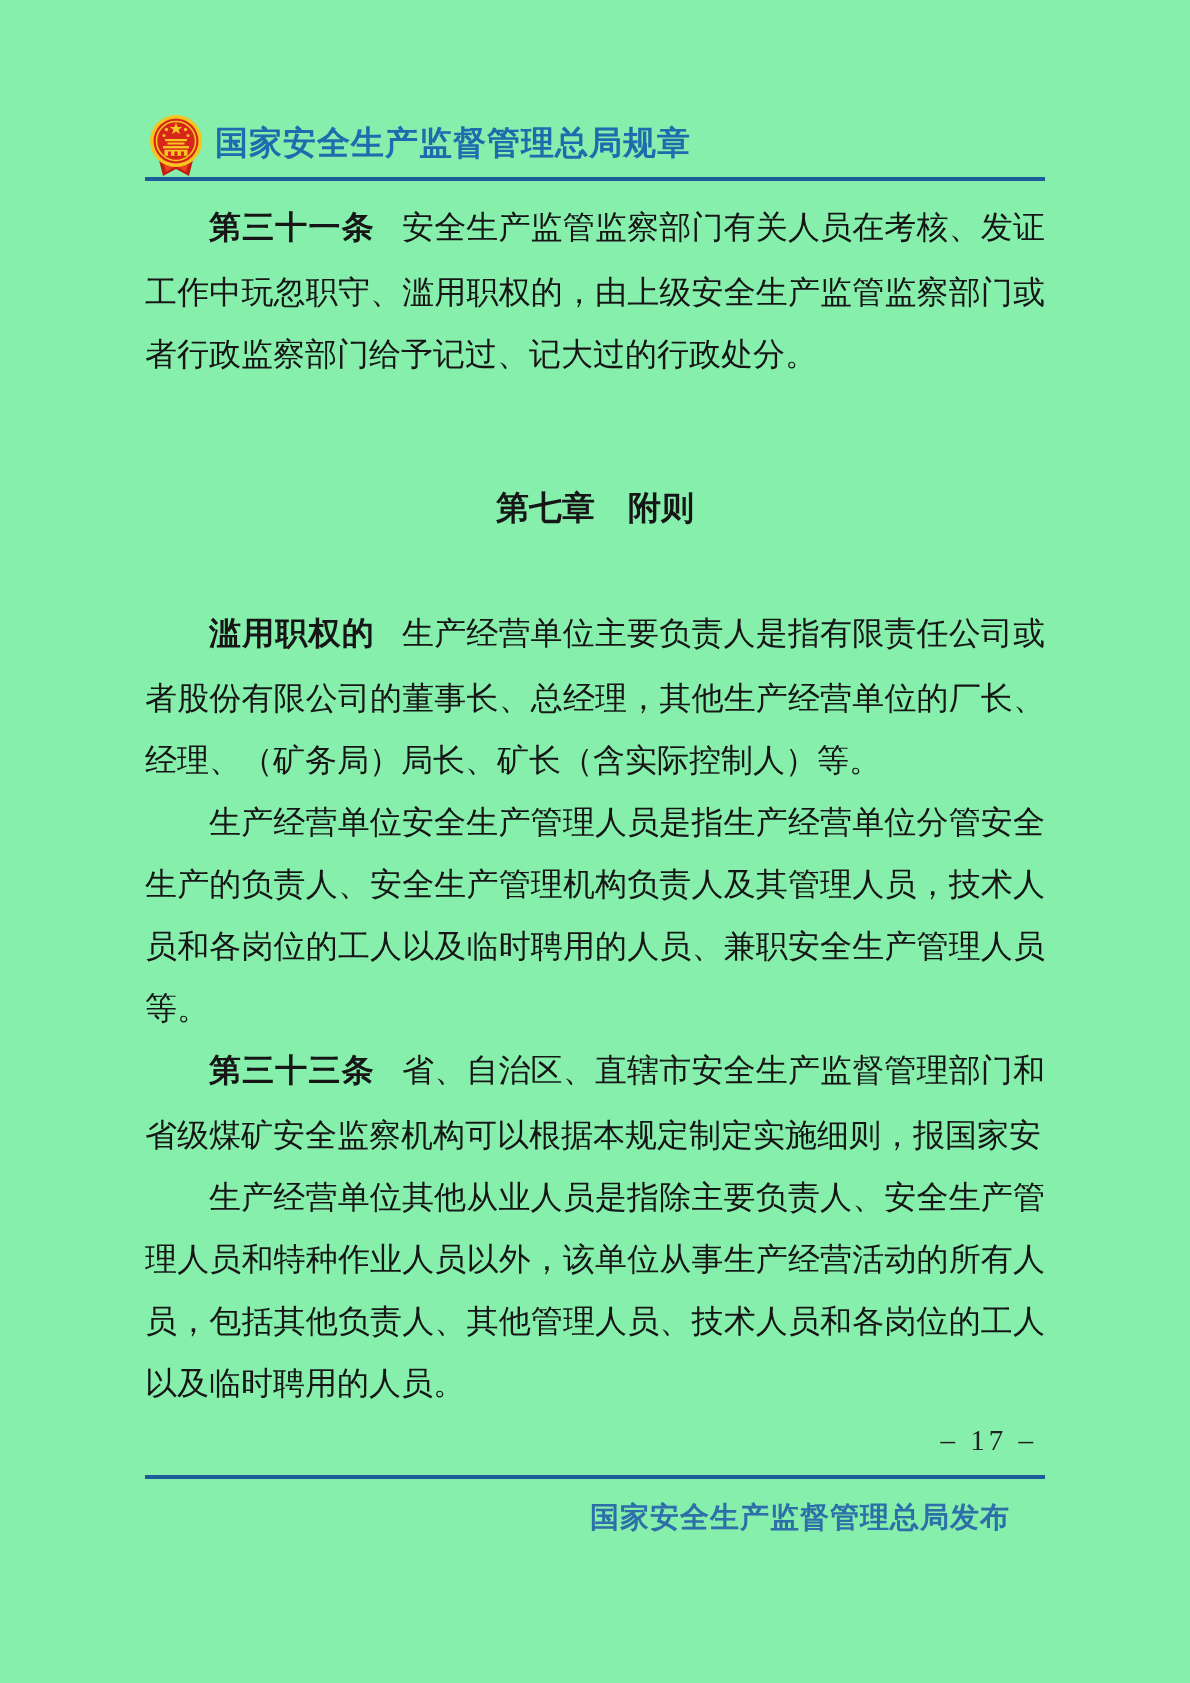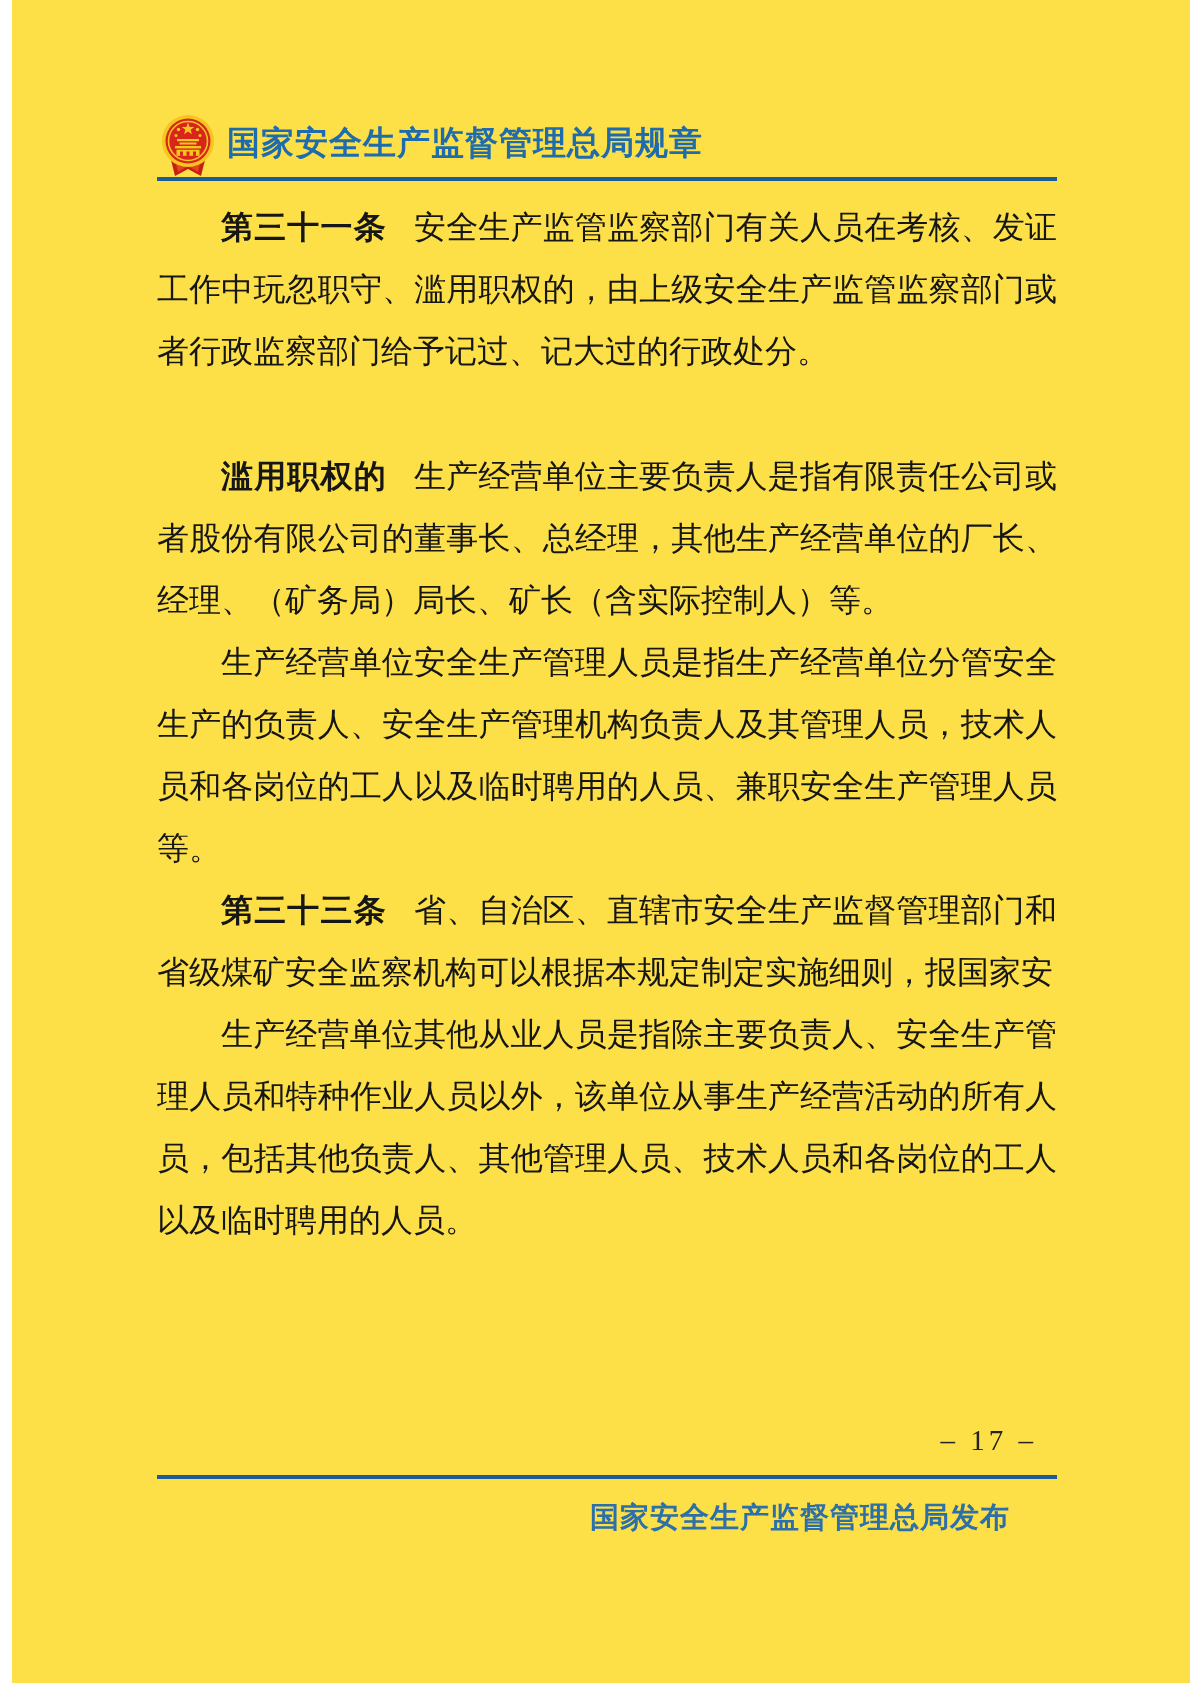--- a/index.html
+++ b/index.html
@@ -3,21 +3,21 @@
 <meta charset="utf-8">
 <style>
   html, body { margin: 0; padding: 0; }
   body {
     width: 1190px; height: 1683px;
     background: #ffffff;
     position: relative;
     font-family: "Liberation Serif", "DejaVu Serif", serif;
     overflow: hidden;
   }
-  .page { position: absolute; inset: 0; background: #fde047; margin-left: 12px; }
+  .page { position: absolute; inset: 0; background: #86efac; }
 
   
   .header {
     position: absolute; left: 147px; top: 112px; width: 900px; height: 62px;
     display: flex; align-items: center;
   }
   .emblem { width: 58px; height: 64px; flex: 0 0 auto; margin-top: 6px; }
   .header-title {
     font-family: "Liberation Sans", "DejaVu Sans", sans-serif;
     font-weight: bold;
@@ -35,21 +35,21 @@
   
   .content {
     position: absolute; left: 145px; top: 196px; width: 900px;
     font-size: 32px; line-height: 62px; color: #161616;
     text-align: justify;
     text-justify: inter-ideograph;
   }
   .content p { margin: 0; text-indent: 2em; text-align-last: left; }
   .art-num {
     font-weight: bold;
-    font-family: Liberation Serif, serif;
+    font-family: Liberation Mono, monospace;
     margin-right: 0.85em;
     letter-spacing: 1px;
   }
   .chapter {
     text-indent: 0 !important;
     text-align: center !important;
     text-align-last: center !important;
     font-weight: bold;
     font-family: "Liberation Sans", "DejaVu Sans", sans-serif;
     font-size: 33px;
@@ -110,20 +110,21 @@
       <rect x="27.5" y="37.5" width="3" height="4.3" fill="#d8271a"></rect>
       <rect x="34" y="37.5" width="3" height="4.3" fill="#d8271a"></rect>
     </svg>
     <div class="header-title">国家安全生产监督管理总局规章</div>
   </div>
   <div class="rule-top"></div>
 
   <div class="content">
     <p><span class="art-num">第三十一条</span><span>安全生产监管监察部门有关人员在考核、发证工作中玩忽职守、滥用职权的，由上级安全生产监管监察部门或者行政监察部门给予记过、记大过的行政处分。</span></p>
 
+    <p class="chapter">第七章　附则</p>
 
     <p class="after-chapter"><span class="art-num">滥用职权的</span><span>生产经营单位主要负责人是指有限责任公司或者股份有限公司的董事长、总经理，其他生产经营单位的厂长、经理、（矿务局）局长、矿长（含实际控制人）等。</span></p>
 
     <p>生产经营单位安全生产管理人员是指生产经营单位分管安全生产的负责人、安全生产管理机构负责人及其管理人员，技术人员和各岗位的工人以及临时聘用的人员、兼职安全生产管理人员等。</p>
 
     <p><span class="art-num">第三十三条</span><span>省、自治区、直辖市安全生产监督管理部门和省级煤矿安全监察机构可以根据本规定制定实施细则，报国家安</span></p>
 
     <p>生产经营单位其他从业人员是指除主要负责人、安全生产管理人员和特种作业人员以外，该单位从事生产经营活动的所有人员，包括其他负责人、其他管理人员、技术人员和各岗位的工人以及临时聘用的人员。</p>
   </div>
 

